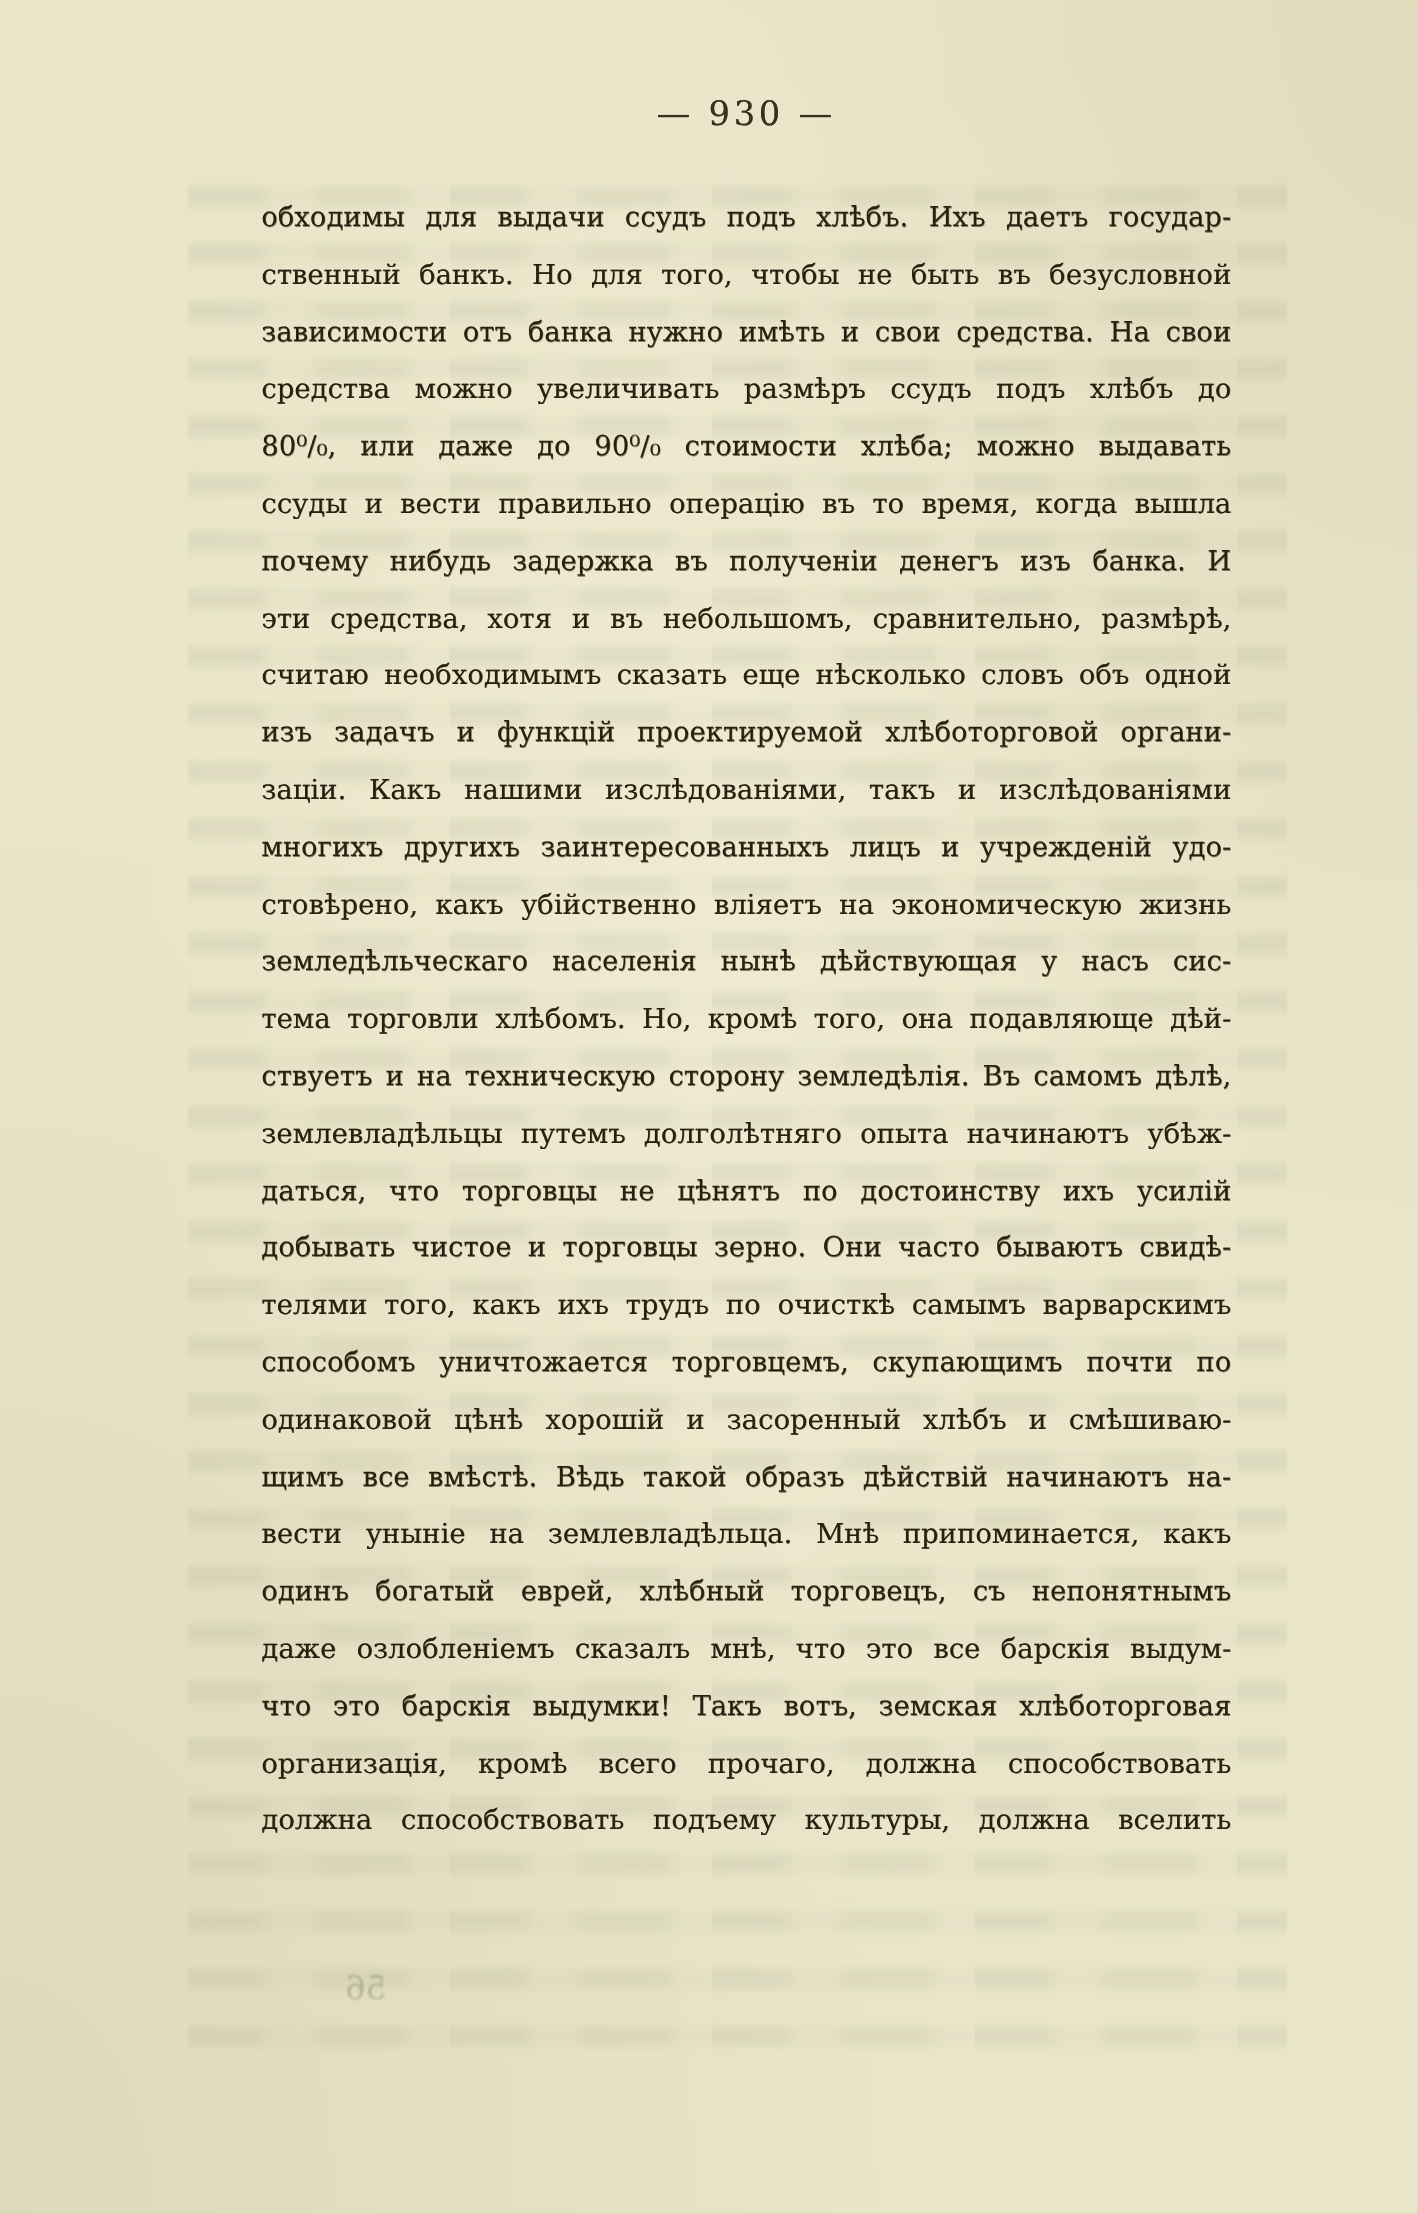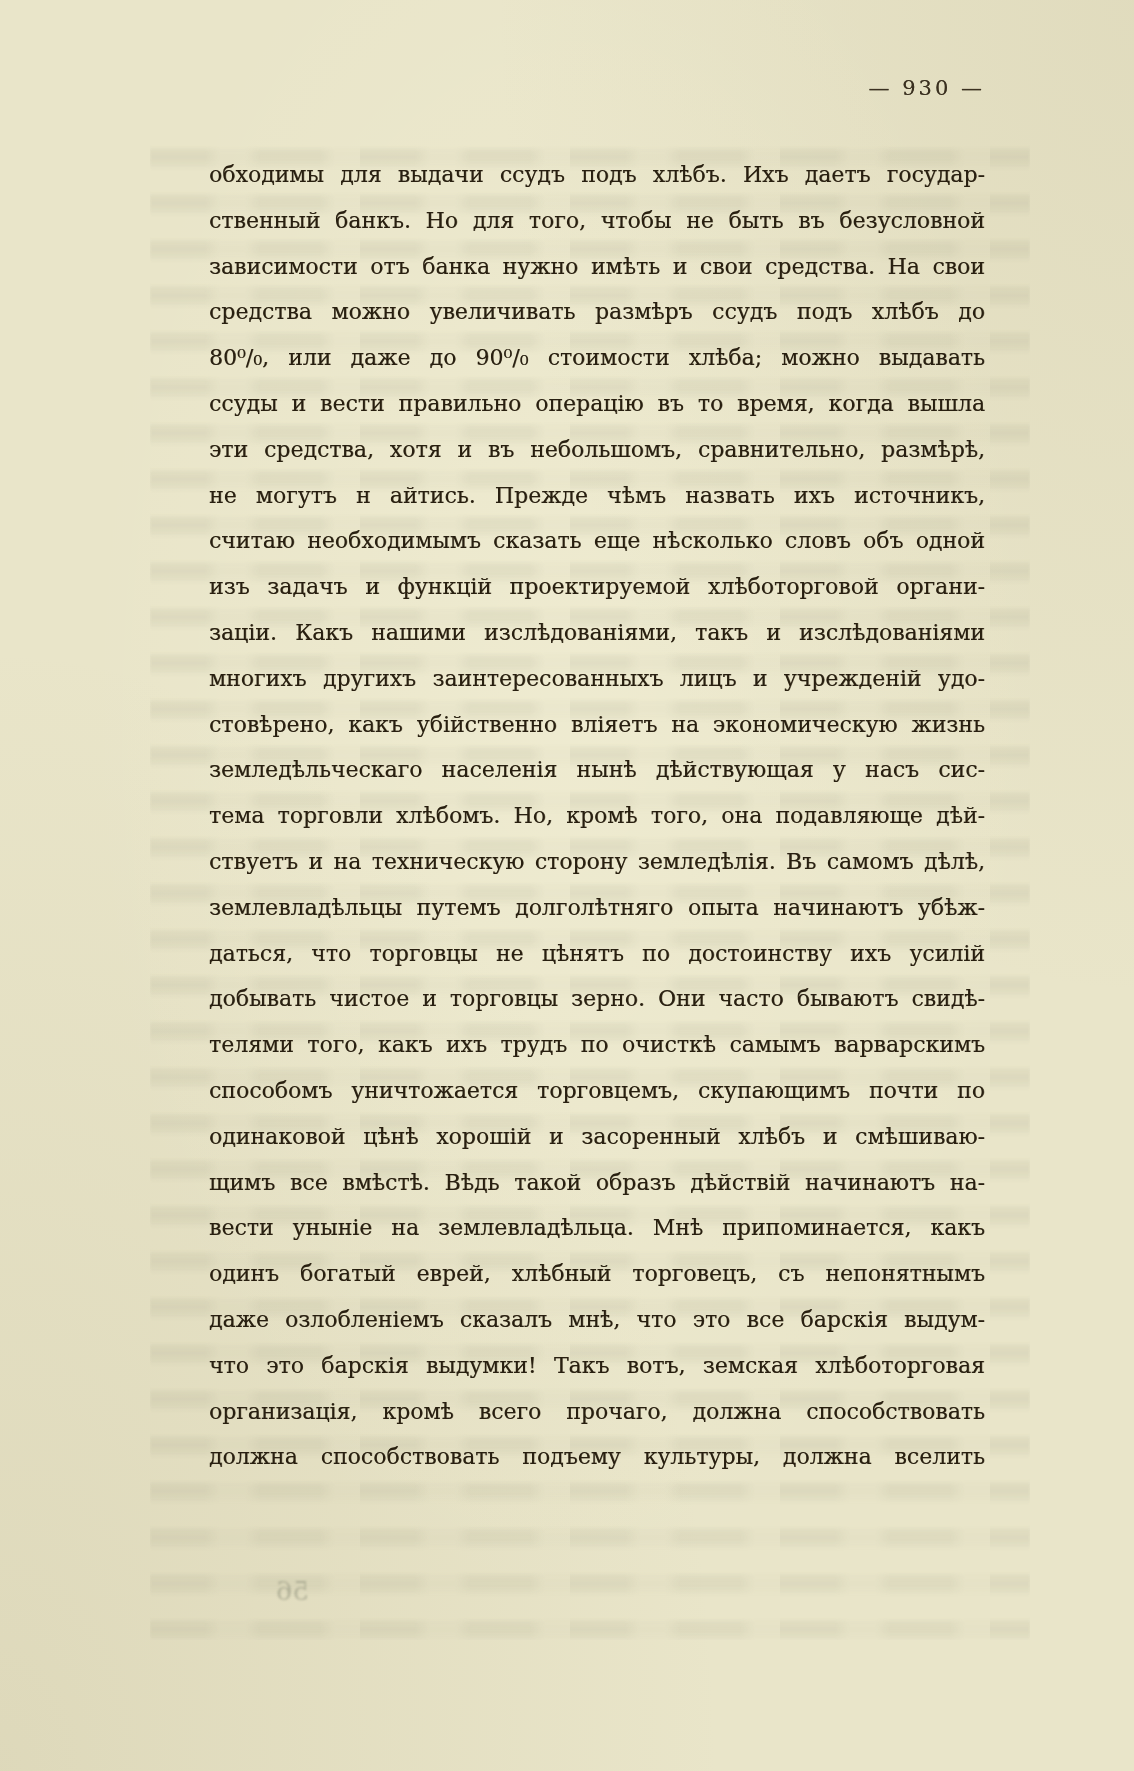--- a/index.html
+++ b/index.html
@@ -42,22 +42,22 @@
     font-size: 26px;
     color: rgba(108,114,94,0.38);
     transform: scaleX(-1);
     filter: blur(0.8px);
     pointer-events: none;
   }
   .page-number {
     position: absolute;
     left: 209px; top: 76px;
     width: 776px;
-    text-align: right;
-    font-size: 21px;
+    text-align: center;
+    font-size: 27px;
     letter-spacing: 3px;
     color: #3a3020;
     text-shadow: 0 0 0.5px rgba(58,48,32,0.7);
   }
   .text-block {
     position: absolute;
     left: 209px; top: 152px;
     width: 776px;
   }
   .line {
@@ -81,22 +81,22 @@
 
   <div class="page-number">— 930 —</div>
 
   <div class="text-block">
     <div class="line">обходимы для выдачи ссудъ подъ хлѣбъ. Ихъ даетъ государ-</div>
     <div class="line">ственный банкъ. Но для того, чтобы не быть въ безусловной</div>
     <div class="line">зависимости отъ банка нужно имѣть и свои средства. На свои</div>
     <div class="line">средства можно увеличивать размѣръ ссудъ подъ хлѣбъ до</div>
     <div class="line">80⁰/₀, или даже до 90⁰/₀ стоимости хлѣба; можно выдавать</div>
     <div class="line">ссуды и вести правильно операцію въ то время, когда вышла</div>
+    <div class="line">почему нибудь задержка въ полученіи денегъ изъ банка. И</div>
     <div class="line">эти средства, хотя и въ небольшомъ, сравнительно, размѣрѣ,</div>
-    <div class="line">не могутъ н айтись. Прежде чѣмъ назвать ихъ источникъ,</div>
     <div class="line">считаю необходимымъ сказать еще нѣсколько словъ объ одной</div>
     <div class="line">изъ задачъ и функцій проектируемой хлѣботорговой органи-</div>
     <div class="line">заціи. Какъ нашими изслѣдованіями, такъ и изслѣдованіями</div>
     <div class="line">многихъ другихъ заинтересованныхъ лицъ и учрежденій удо-</div>
     <div class="line">стовѣрено, какъ убійственно вліяетъ на экономическую жизнь</div>
     <div class="line">земледѣльческаго населенія нынѣ дѣйствующая у насъ сис-</div>
     <div class="line">тема торговли хлѣбомъ. Но, кромѣ того, она подавляюще дѣй-</div>
     <div class="line">ствуетъ и на техническую сторону земледѣлія. Въ самомъ дѣлѣ,</div>
     <div class="line">землевладѣльцы путемъ долголѣтняго опыта начинаютъ убѣж-</div>
     <div class="line">даться, что торговцы не цѣнятъ по достоинству ихъ усилій</div>

